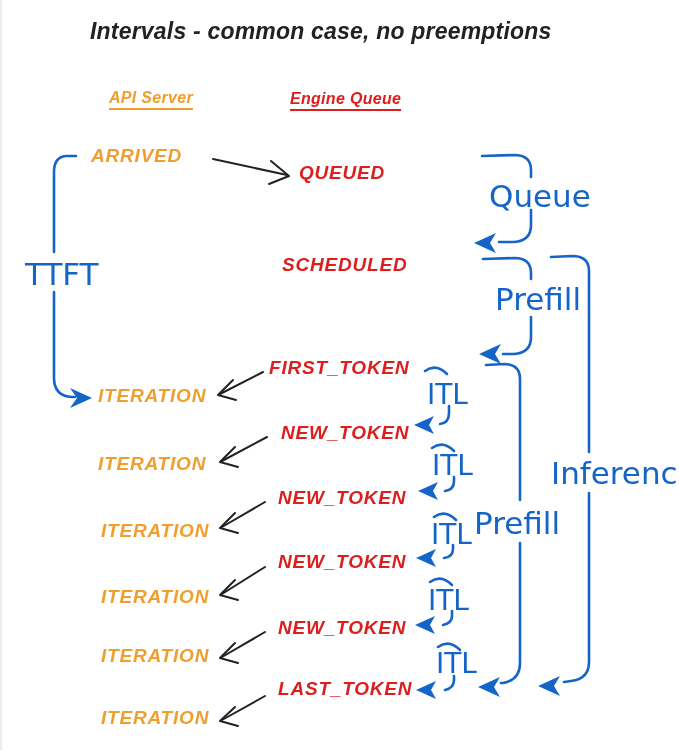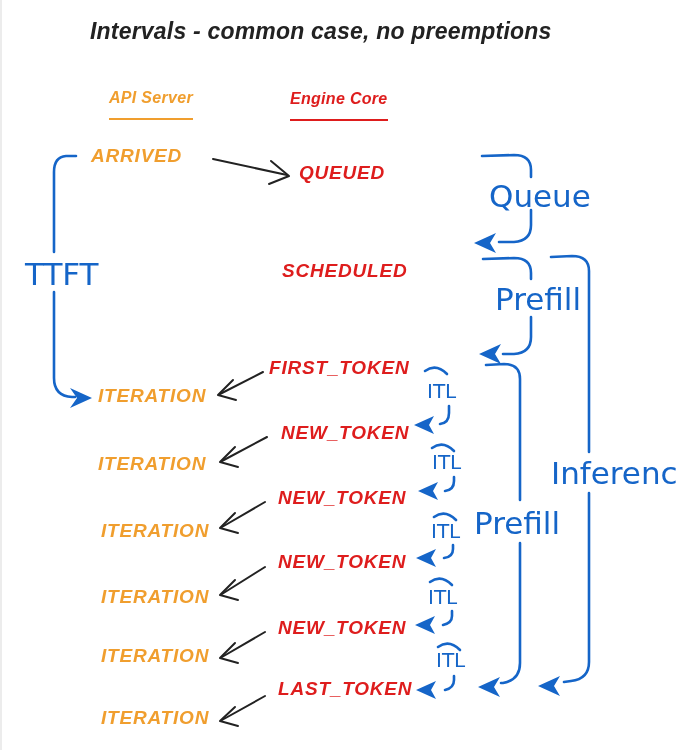--- a/index.html
+++ b/index.html
@@ -28,21 +28,21 @@
     font-weight: bold;
     font-size: 23px;
     color: var(--ink);
     letter-spacing: 0.2px;
   }
   .col-header {
     font-family: "Liberation Sans", sans-serif;
     font-style: italic;
     font-weight: bold;
     font-size: 16px;
-    padding-bottom: 12px;
+    padding-bottom: 2px;
     border-bottom: 2px solid currentColor;
     letter-spacing: 0.3px;
   }
   .col-header.api { color: var(--api-accent); }
   .col-header.engine { color: var(--engine-accent); }
 
   .ev {
     font-family: "Liberation Sans", sans-serif;
     font-style: italic;
     font-weight: bold;
@@ -51,21 +51,21 @@
   }
   .ev.api { color: var(--api-accent); }
   .ev.engine { color: var(--engine-accent); }
 
   .blue-label {
     font-family: "DejaVu Sans", sans-serif;
     color: var(--interval-accent);
     font-size: 31px;
     font-weight: 400;
   }
-  .blue-label.small { font-size: 20px; }
+  .blue-label.small { font-size: 28px; }
 
   svg.connectors { position: absolute; left: 0; top: 0; }
   .stroke-blue { stroke: var(--interval-accent); stroke-width: 2.6; fill: none; stroke-linecap: round; stroke-linejoin: round; }
   .fill-blue { fill: var(--interval-accent); stroke: none; }
   .stroke-ink { stroke: var(--ink); stroke-width: 2; fill: none; stroke-linecap: round; stroke-linejoin: round; }
 </style>
 </head>
 <body>
 
 <div class="canvas">
@@ -158,32 +158,32 @@
     </g>
     <g>
       <path class="stroke-ink" d="M 263 696 L 220 720"></path>
       <path class="stroke-ink" d="M 233 707 L 218 721 L 236 726"></path>
     </g>
   </svg>
 
   <div class="abs title" style="left:88px; top:20px;">Intervals - common case, no preemptions</div>
 
   <div class="abs col-header api" style="left:107px; top:90px;">API Server</div>
-  <div class="abs col-header engine" style="left:288px; top:91px;">Engine Core</div>
+  <div class="abs col-header engine" style="left:288px; top:91px;">Engine Queue</div>
 
   <div class="abs ev api" style="left:89px; top:146px;">ARRIVED</div>
   <div class="abs ev api" style="left:96px;  top:386px;">ITERATION</div>
   <div class="abs ev api" style="left:96px;  top:454px;">ITERATION</div>
   <div class="abs ev api" style="left:99px;  top:521px;">ITERATION</div>
   <div class="abs ev api" style="left:99px;  top:587px;">ITERATION</div>
   <div class="abs ev api" style="left:99px;  top:646px;">ITERATION</div>
   <div class="abs ev api" style="left:99px;  top:708px;">ITERATION</div>
 
   <div class="abs ev engine" style="left:297px; top:163px;">QUEUED</div>
-  <div class="abs ev engine" style="left:280px; top:261px;">SCHEDULED</div>
+  <div class="abs ev engine" style="left:280px; top:255px;">SCHEDULED</div>
   <div class="abs ev engine" style="left:267px; top:358px;">FIRST_TOKEN</div>
   <div class="abs ev engine" style="left:279px; top:423px;">NEW_TOKEN</div>
   <div class="abs ev engine" style="left:276px; top:488px;">NEW_TOKEN</div>
   <div class="abs ev engine" style="left:276px; top:552px;">NEW_TOKEN</div>
   <div class="abs ev engine" style="left:276px; top:618px;">NEW_TOKEN</div>
   <div class="abs ev engine" style="left:276px; top:679px;text-align:right;">LAST_TOKEN</div>
 
   <div class="abs blue-label" style="left:23px;  top:259px;">TTFT</div>
   <div class="abs blue-label" style="left:487px; top:181px;">Queue</div>
   <div class="abs blue-label" style="left:493px; top:284px;">Prefill</div>

